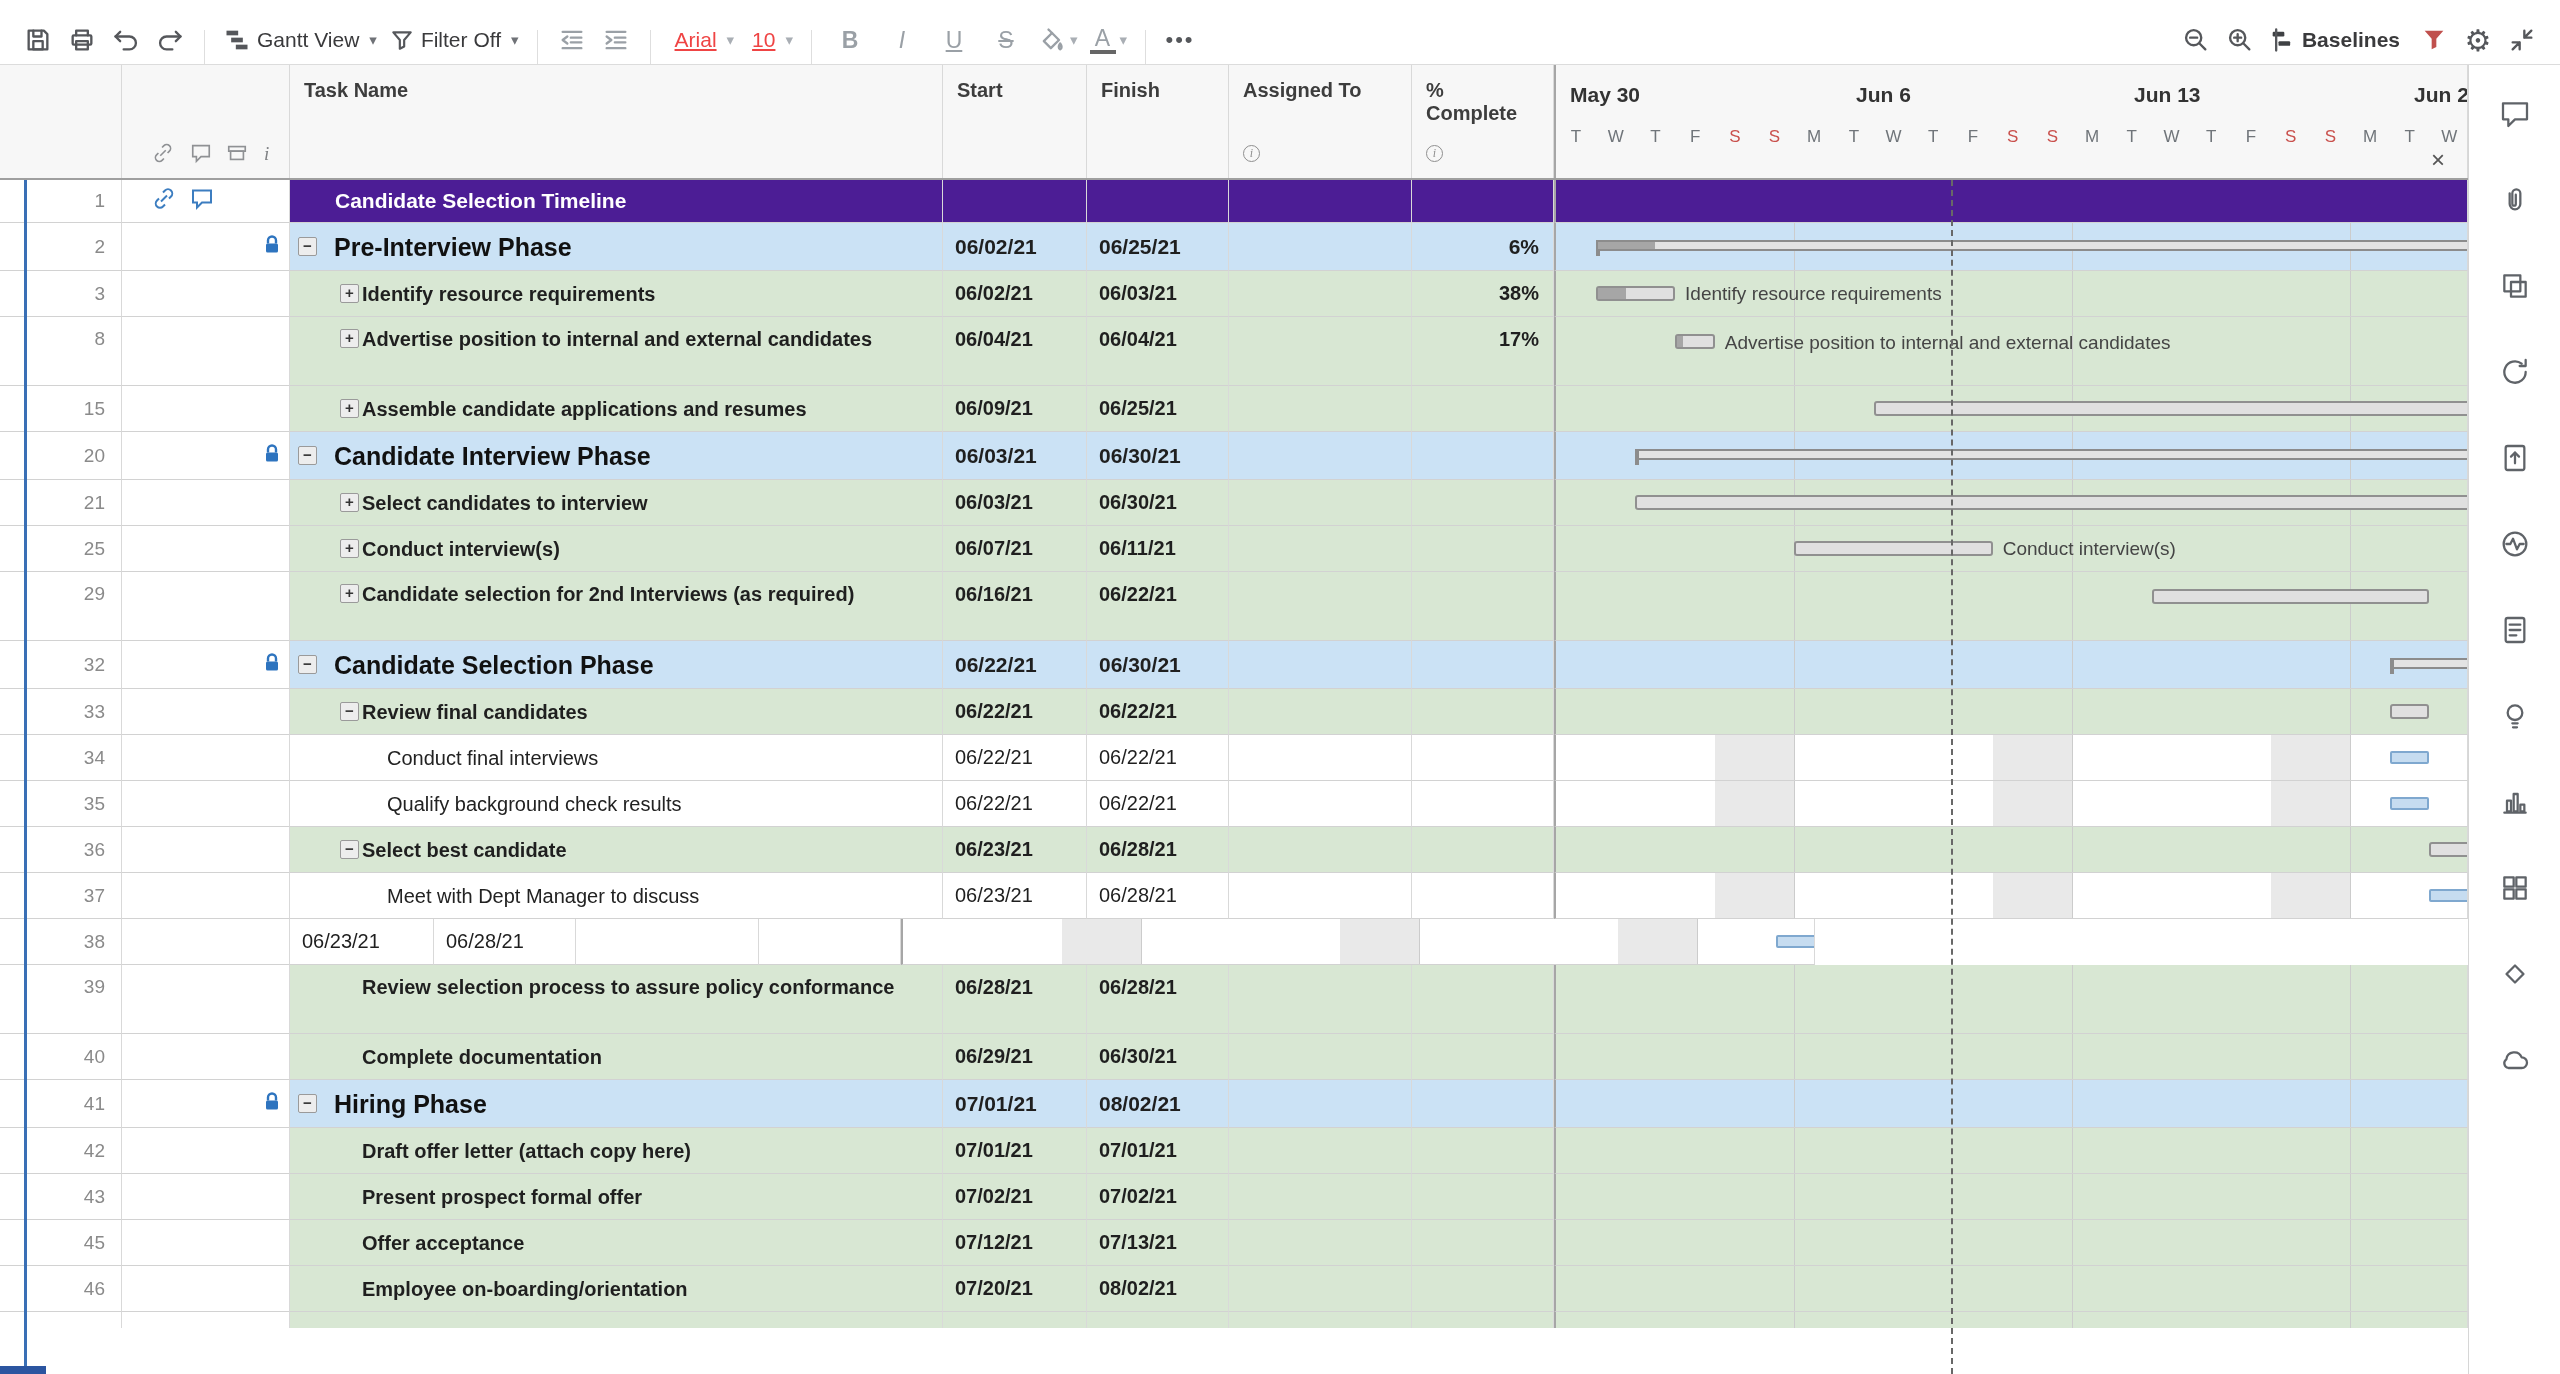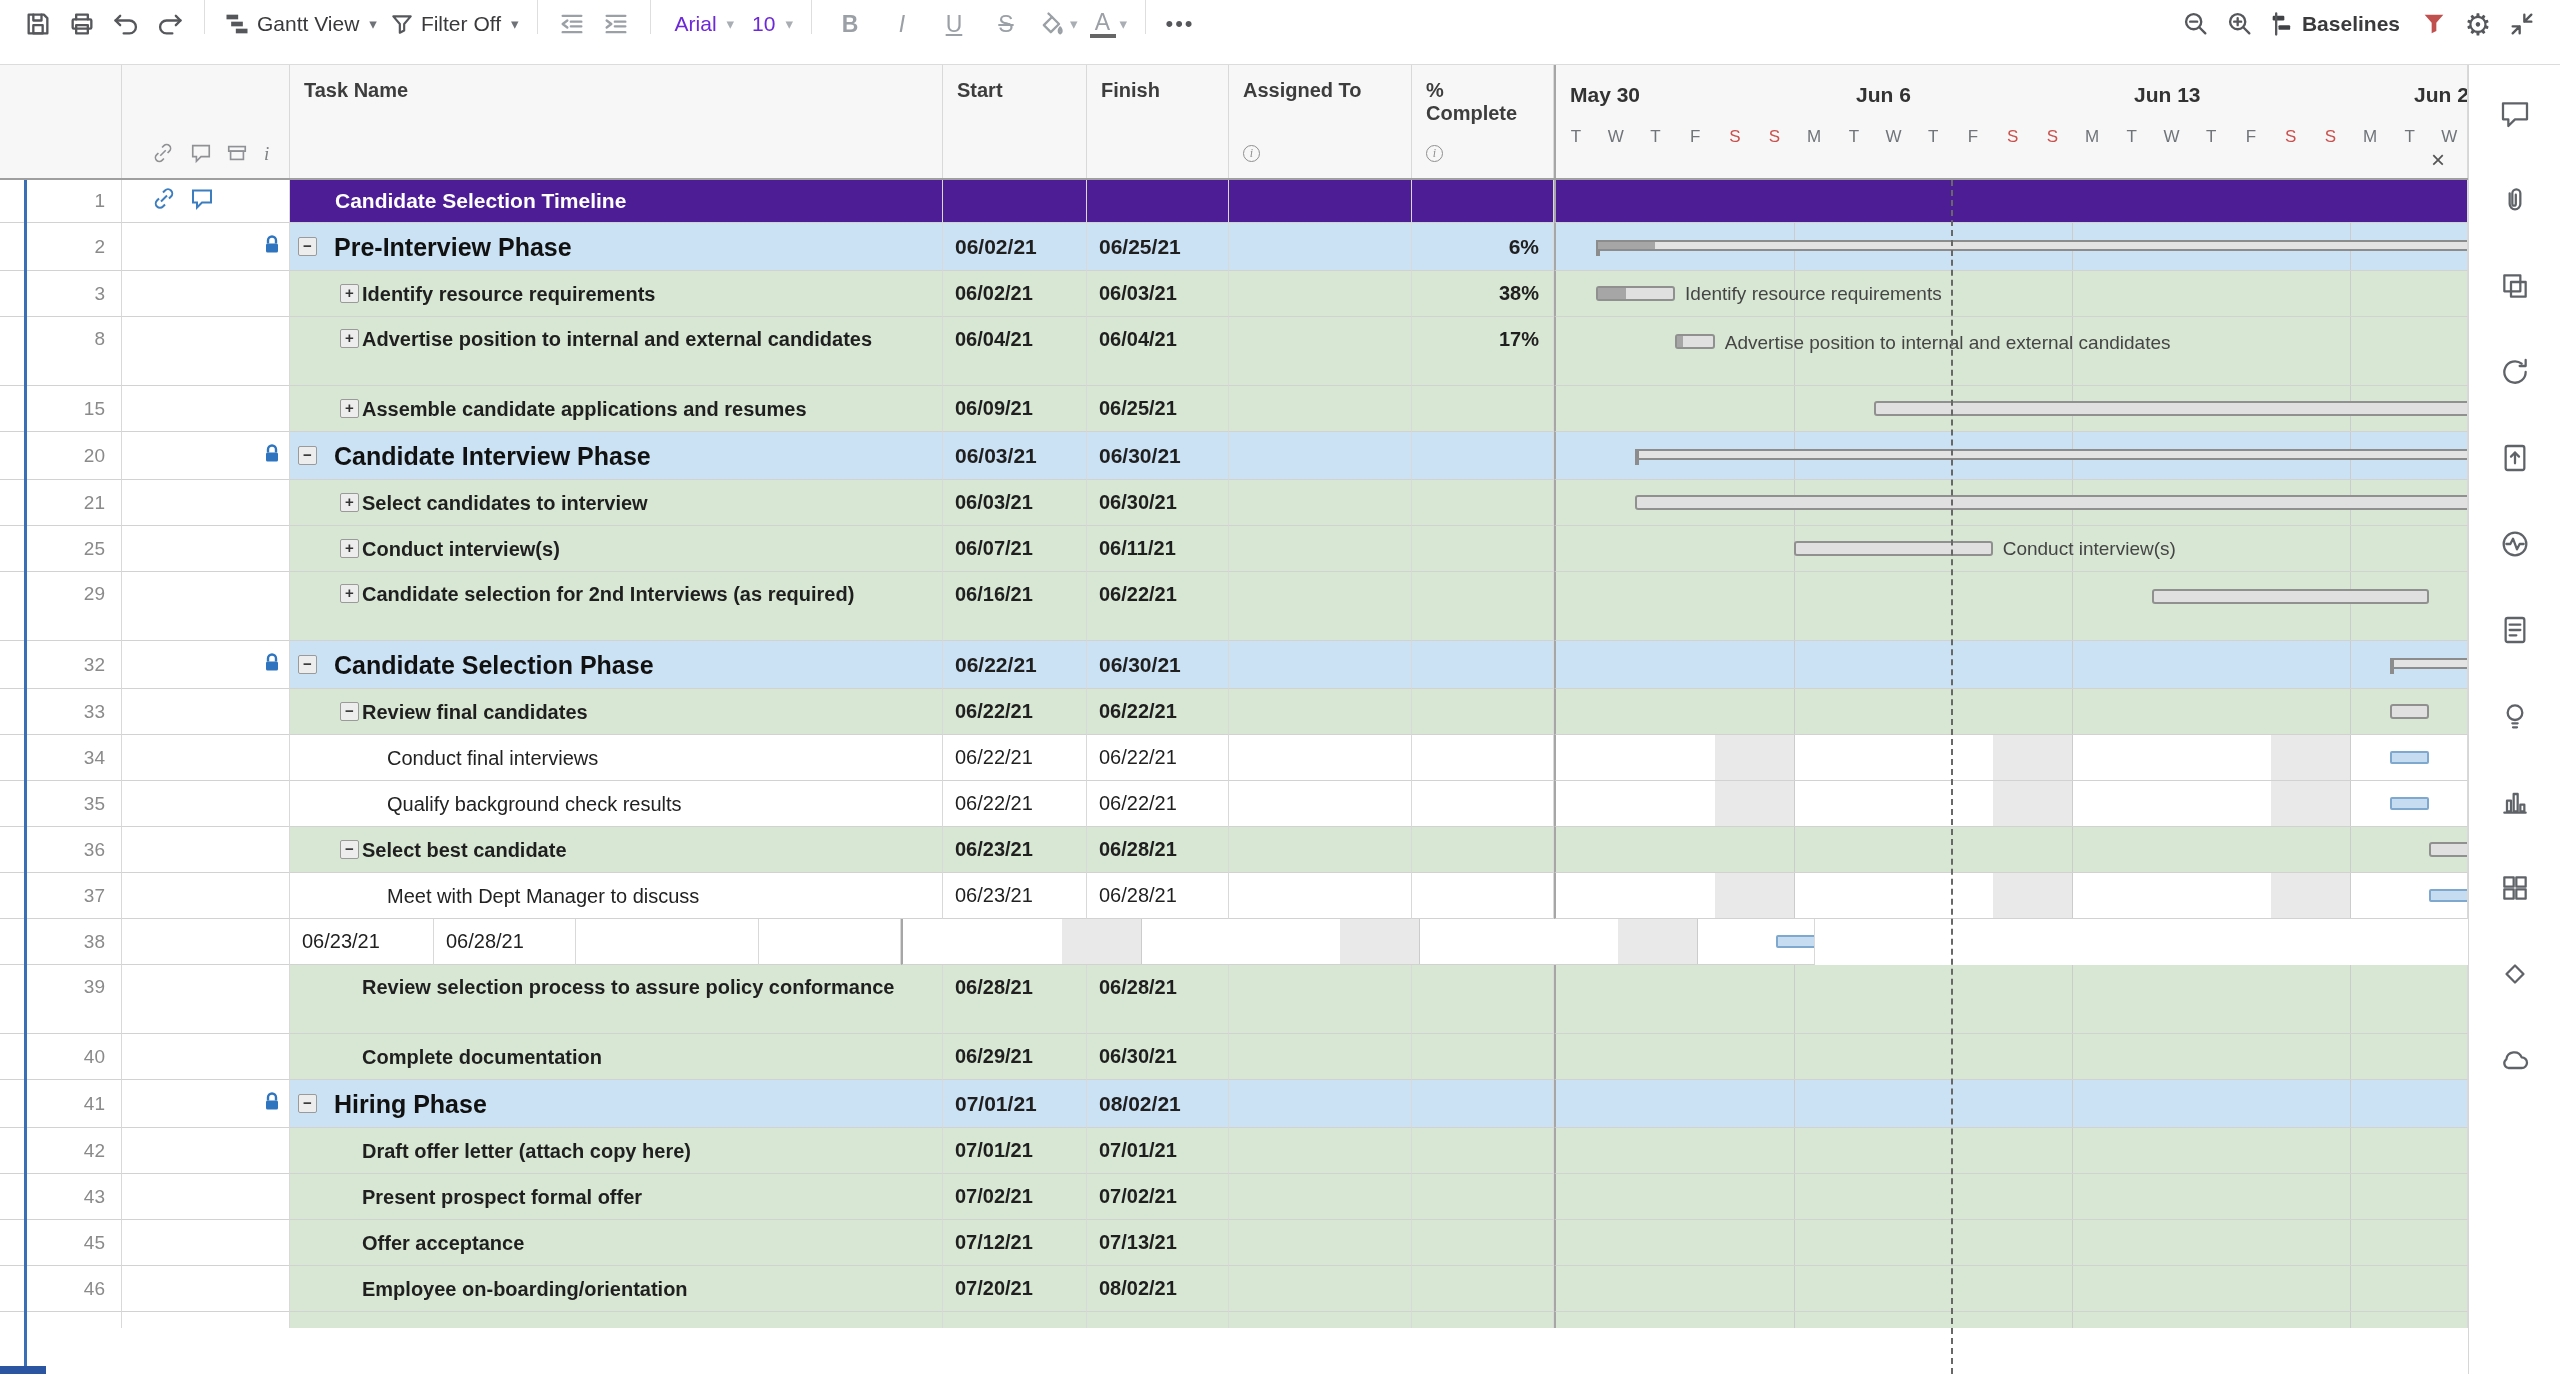--- a/index.html
+++ b/index.html
@@ -1,28 +1,28 @@
 <!DOCTYPE html>
 <html><head>
 <meta charset="utf-8">
 <style>
   * { margin:0; padding:0; box-sizing:border-box; }
   html,body { width:2560px; height:1374px; overflow:hidden; background:#fff;
     font-family:"Liberation Sans","DejaVu Sans",sans-serif; }
 
   
   #toolbar { position:absolute; top:0; left:0; right:0; height:65px;
-    border-bottom:1px solid #dcdcdc; display:flex; align-items:flex-start;
+    border-bottom:1px solid #dcdcdc; display:flex; align-items:flex-end;
     padding:0 16px; background:#fff; z-index:100; }
   .tbtn { height:48px; min-width:44px; display:flex; align-items:center; justify-content:center;
     border-radius:4px; color:#55575b; padding:0 6px; }
   .tbtn svg { stroke:#55575b; fill:none; stroke-width:2; stroke-linecap:round; stroke-linejoin:round; }
   .tbtn.disabled, .tbtn.disabled svg { color:#9aa0a6; stroke:#9aa0a6; }
   .tlabel { font-size:21px; color:#3a3a3c; margin:0 6px; white-space:nowrap; }
-  .tlabel.gray { color:#6d28d9; }
+  .tlabel.gray { color:#ef4444;text-decoration:underline; }
   .caret { font-size:15px; color:#6f7277; margin-left:4px; }
   .caret.gray { color:#a9aeb4; }
   .sep { width:1px; height:34px; background:#dedede; margin:0 12px; flex:none; }
   .fmt { font-size:23px; color:#9aa0a6; width:40px; text-align:center; }
   .spacer { flex:1; }
   .gearchar { font-size:30px; color:#55575b; }
   .moredots { font-size:22px; color:#55575b; letter-spacing:2px; }
 
   
   .c-margin   { width:24px;  flex:none; }

